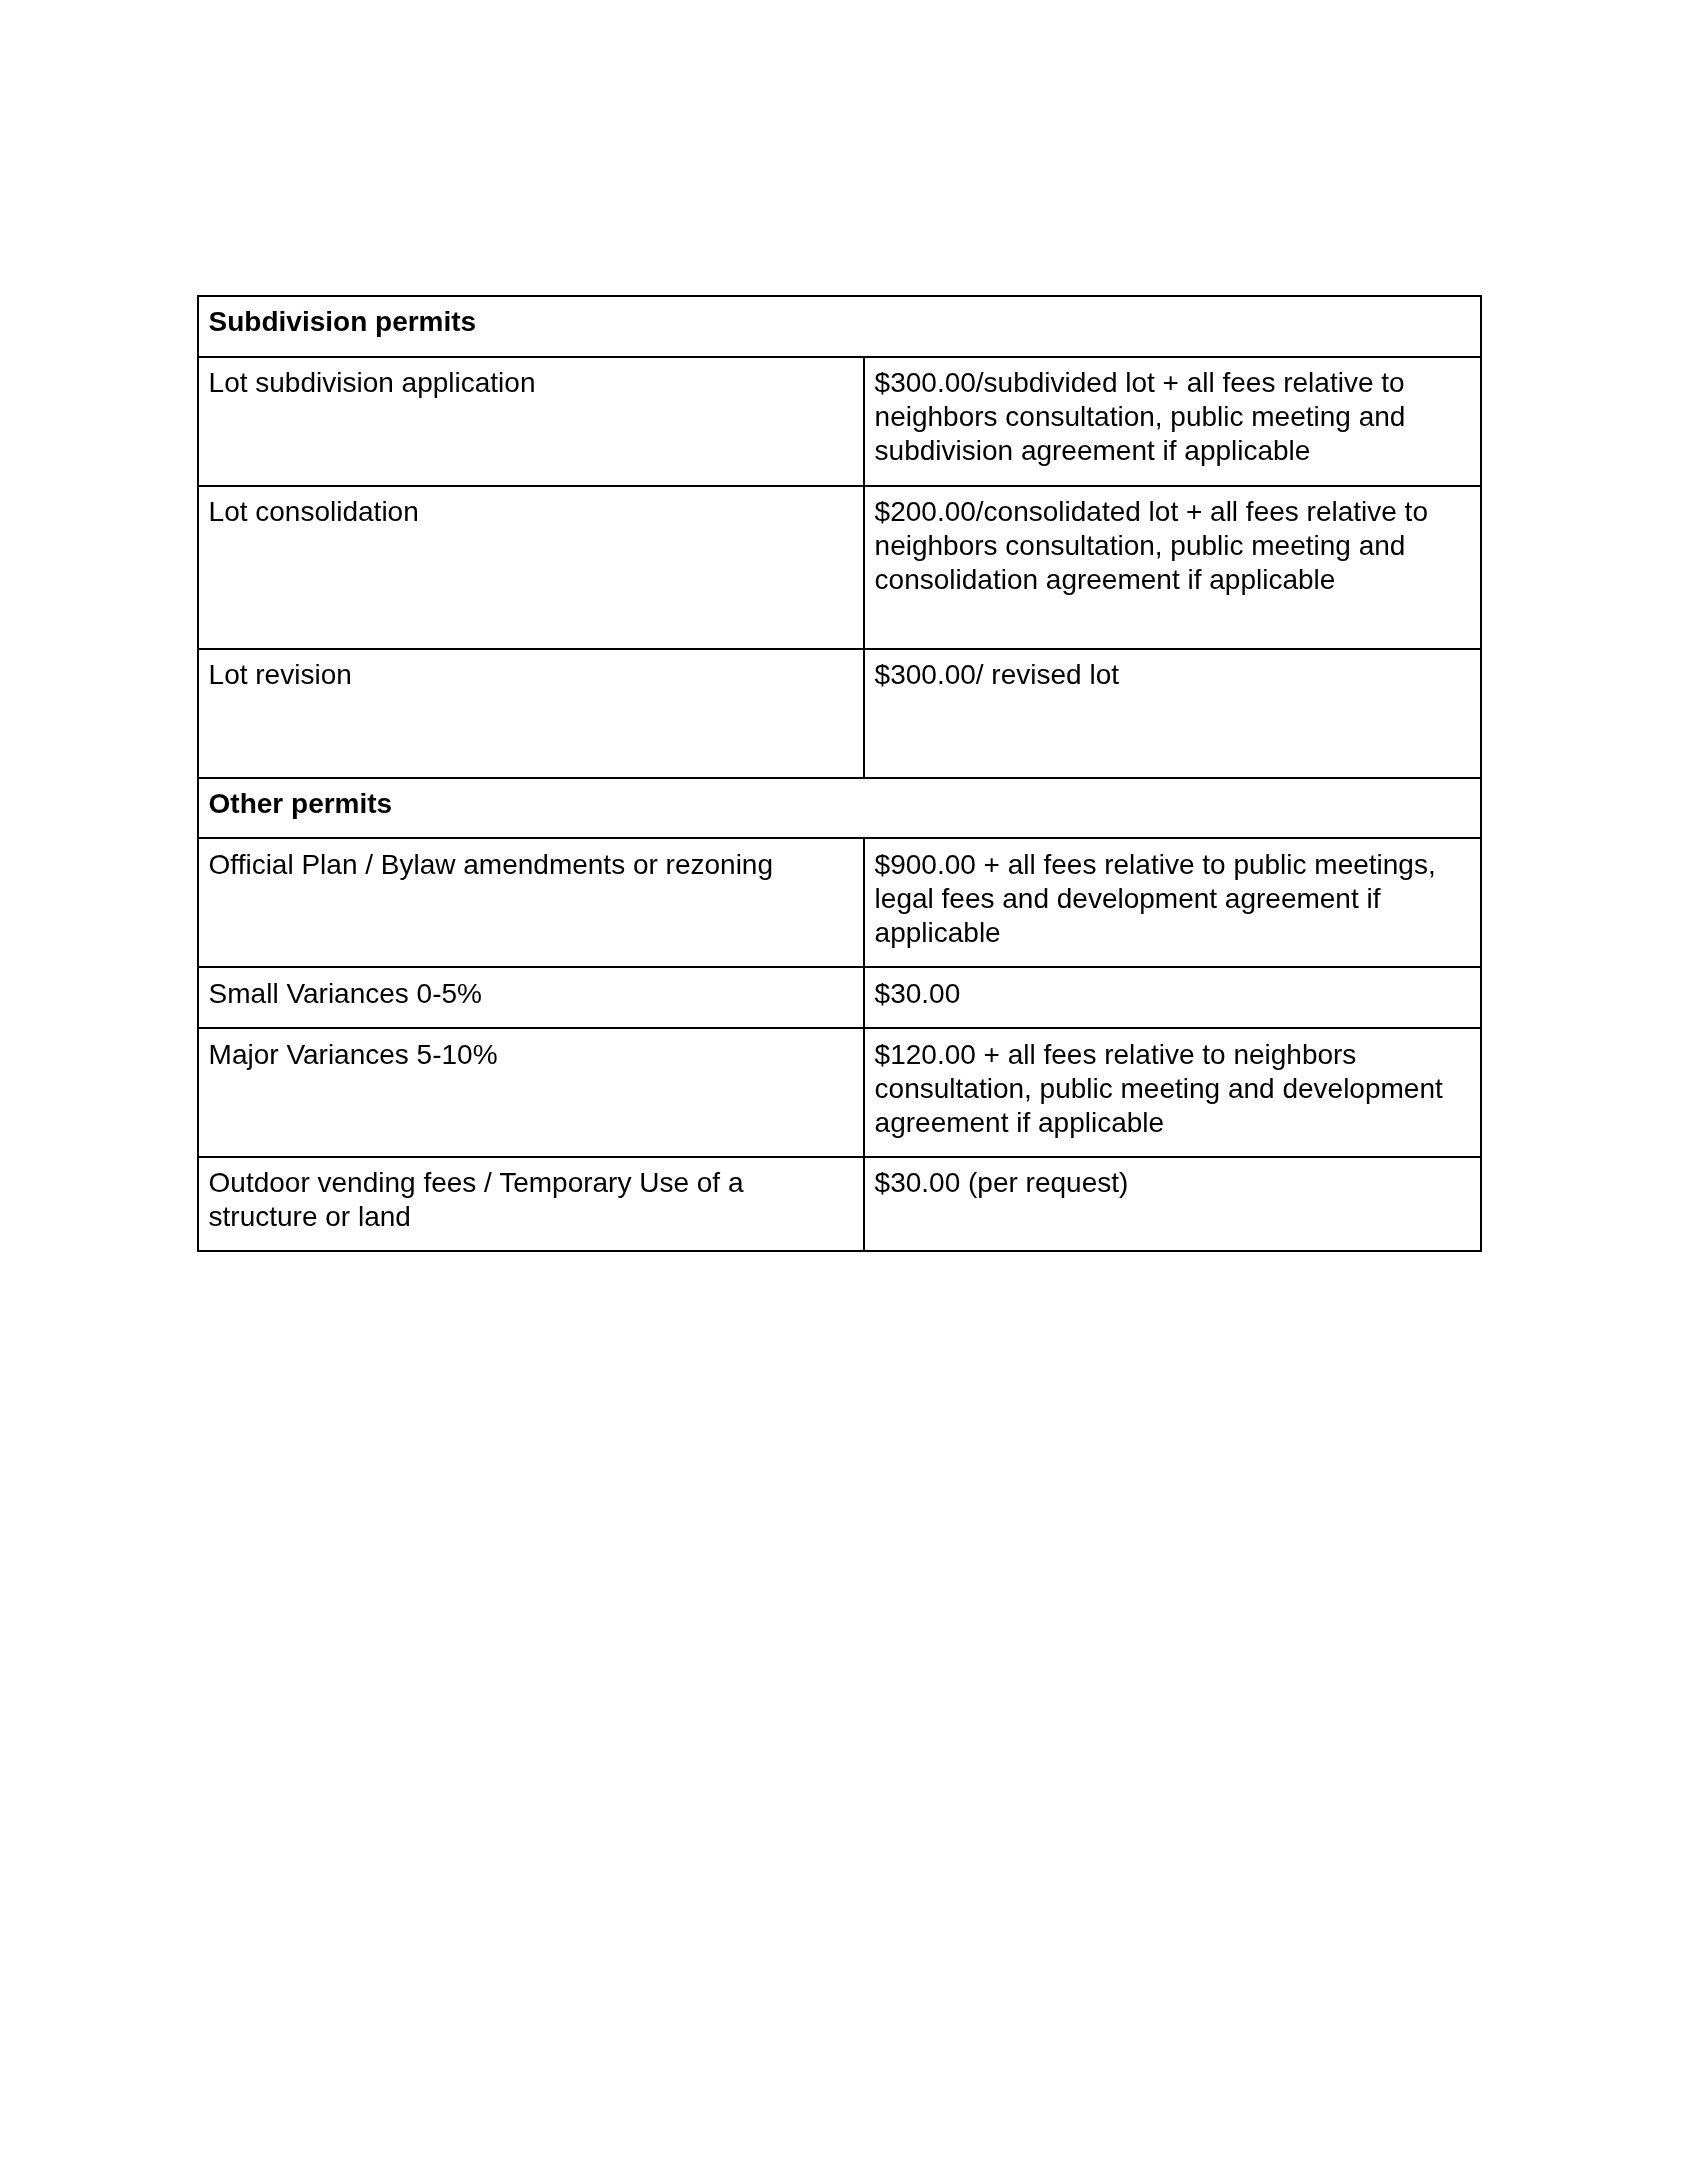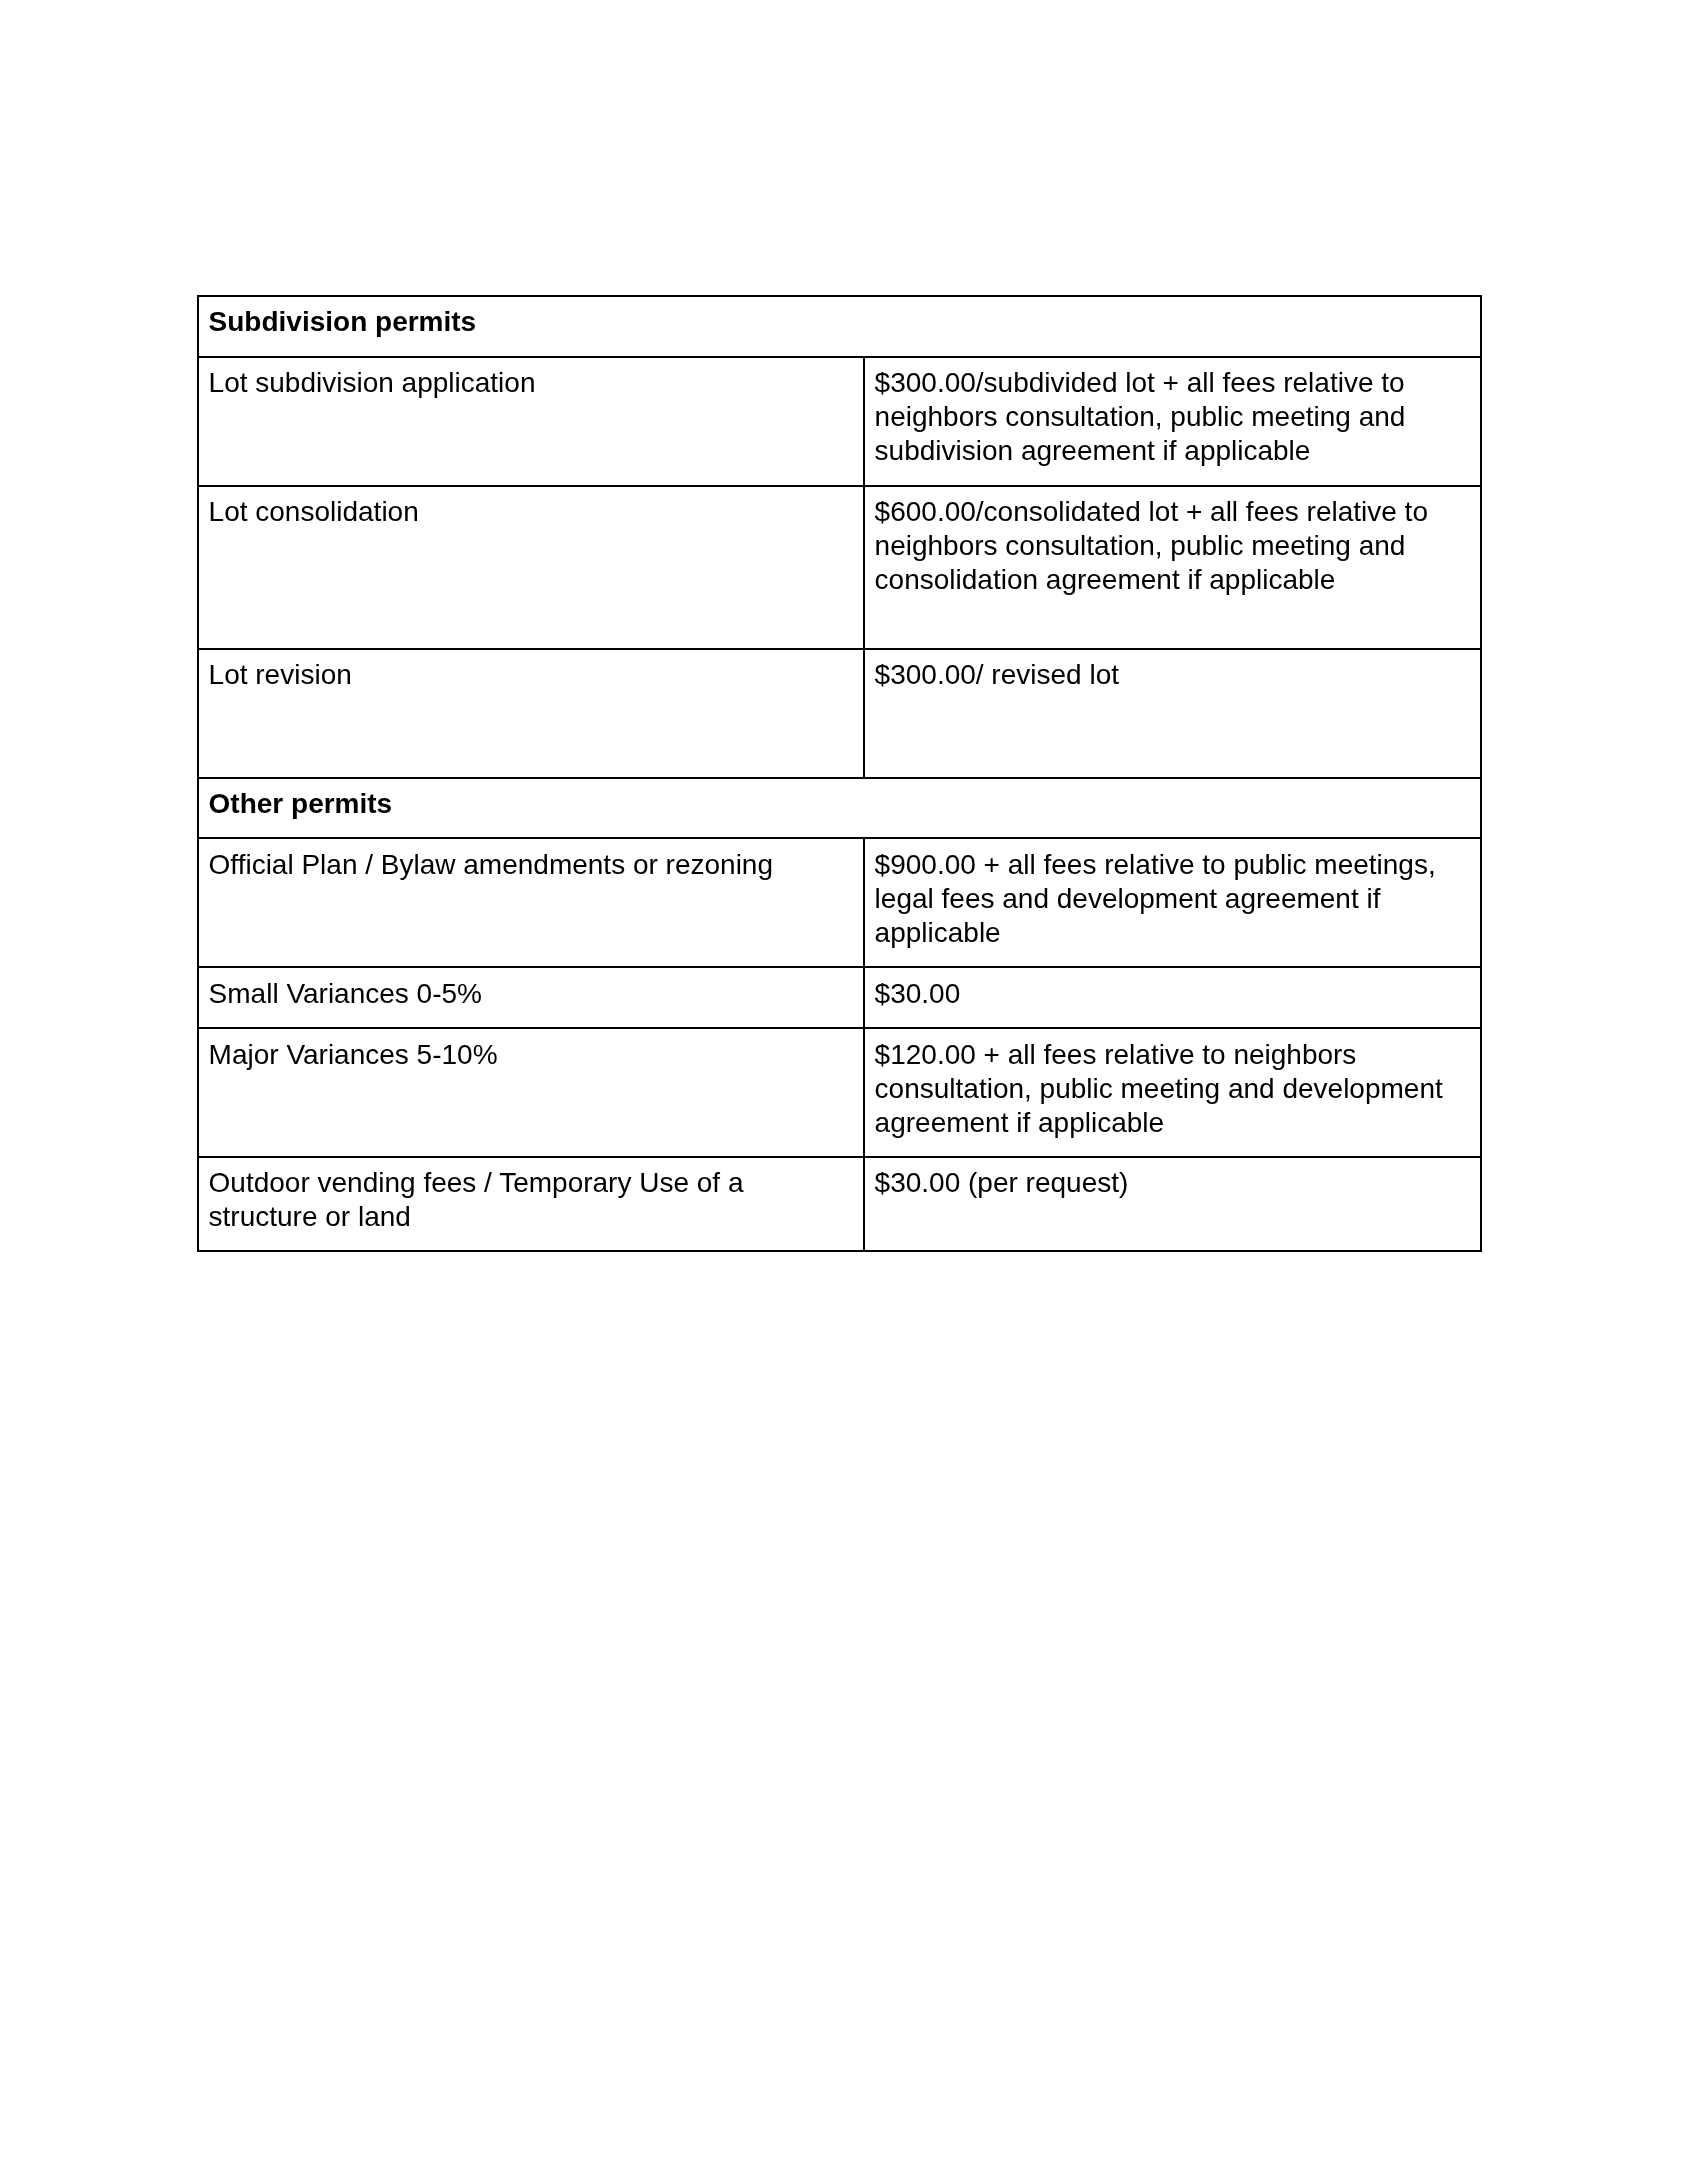--- a/index.html
+++ b/index.html
@@ -31,21 +31,21 @@
   <tbody>
     <tr class="sec">
       <td colspan="2">Subdivision permits</td>
     </tr>
     <tr class="r1">
       <td>Lot subdivision application</td>
       <td>$300.00/subdivided lot + all fees relative to neighbors consultation, public meeting and subdivision agreement if applicable</td>
     </tr>
     <tr class="r2">
       <td>Lot consolidation</td>
-      <td>$600.00/consolidated lot + all fees relative to neighbors consultation, public meeting and consolidation agreement if applicable</td>
+      <td>$200.00/consolidated lot + all fees relative to neighbors consultation, public meeting and consolidation agreement if applicable</td>
     </tr>
     <tr class="r3">
       <td>Lot revision</td>
       <td>$300.00/ revised lot</td>
     </tr>
     <tr class="sec">
       <td colspan="2">Other permits</td>
     </tr>
     <tr class="r4">
       <td>Official Plan / Bylaw amendments or rezoning</td>

